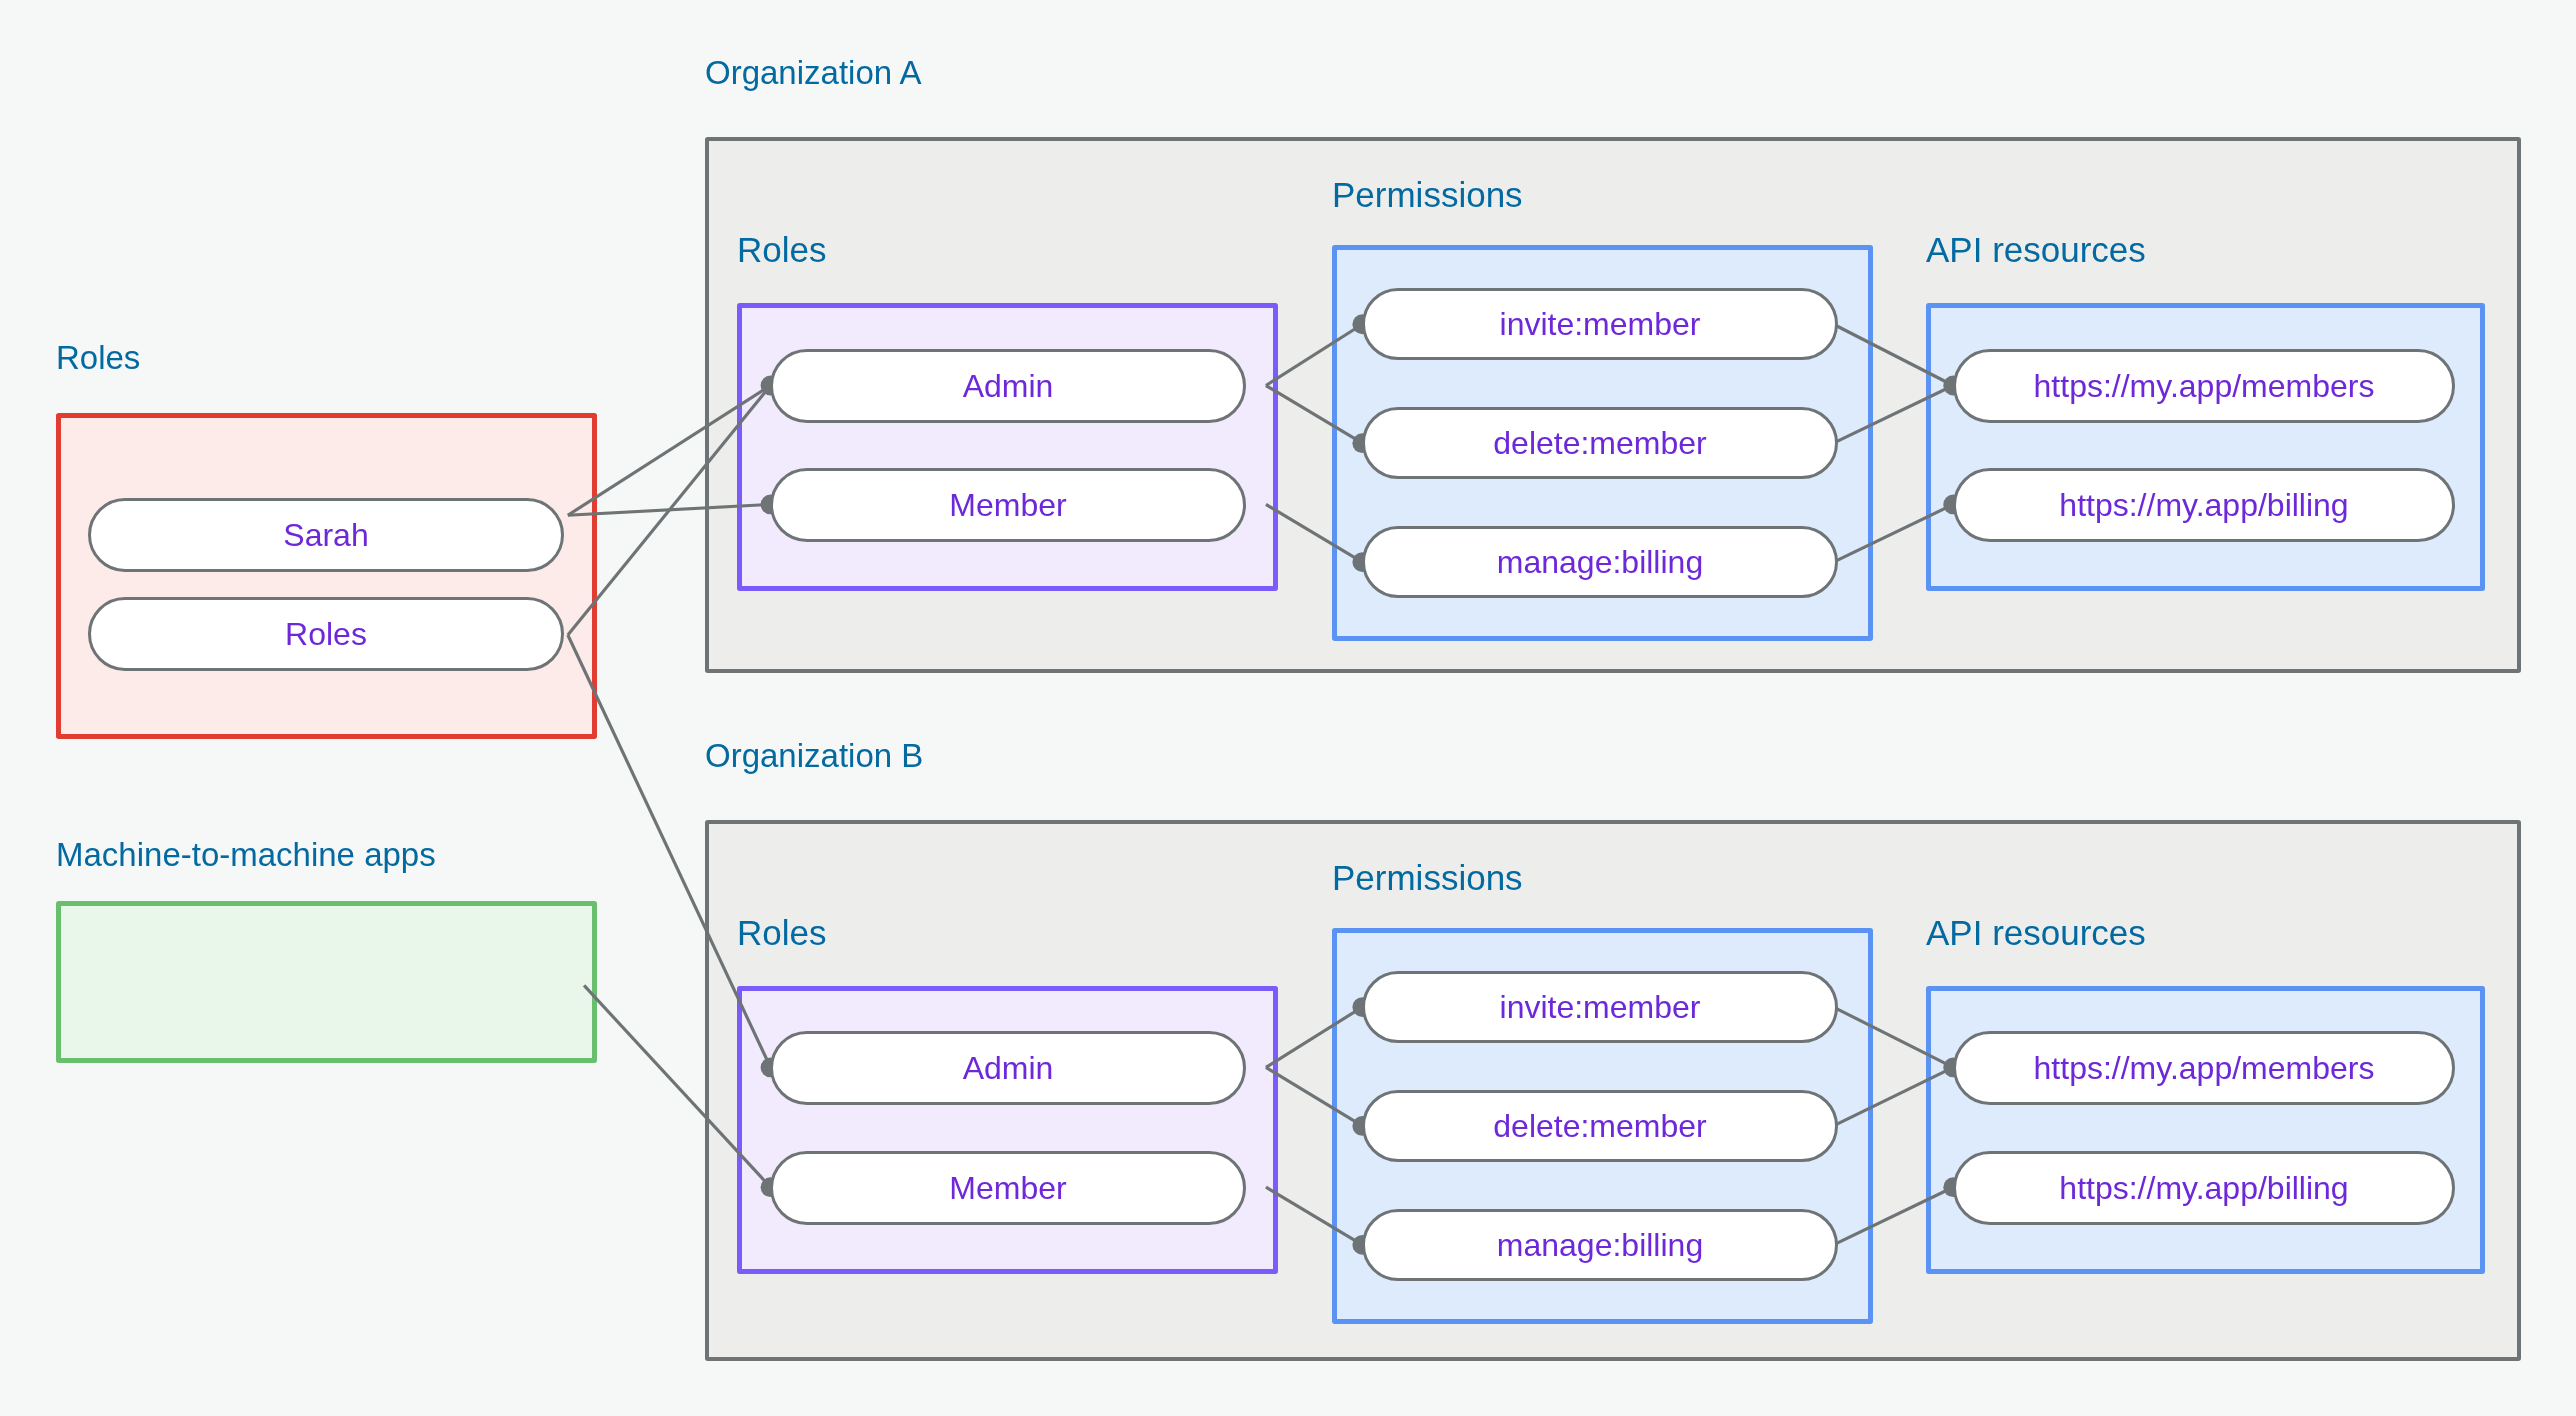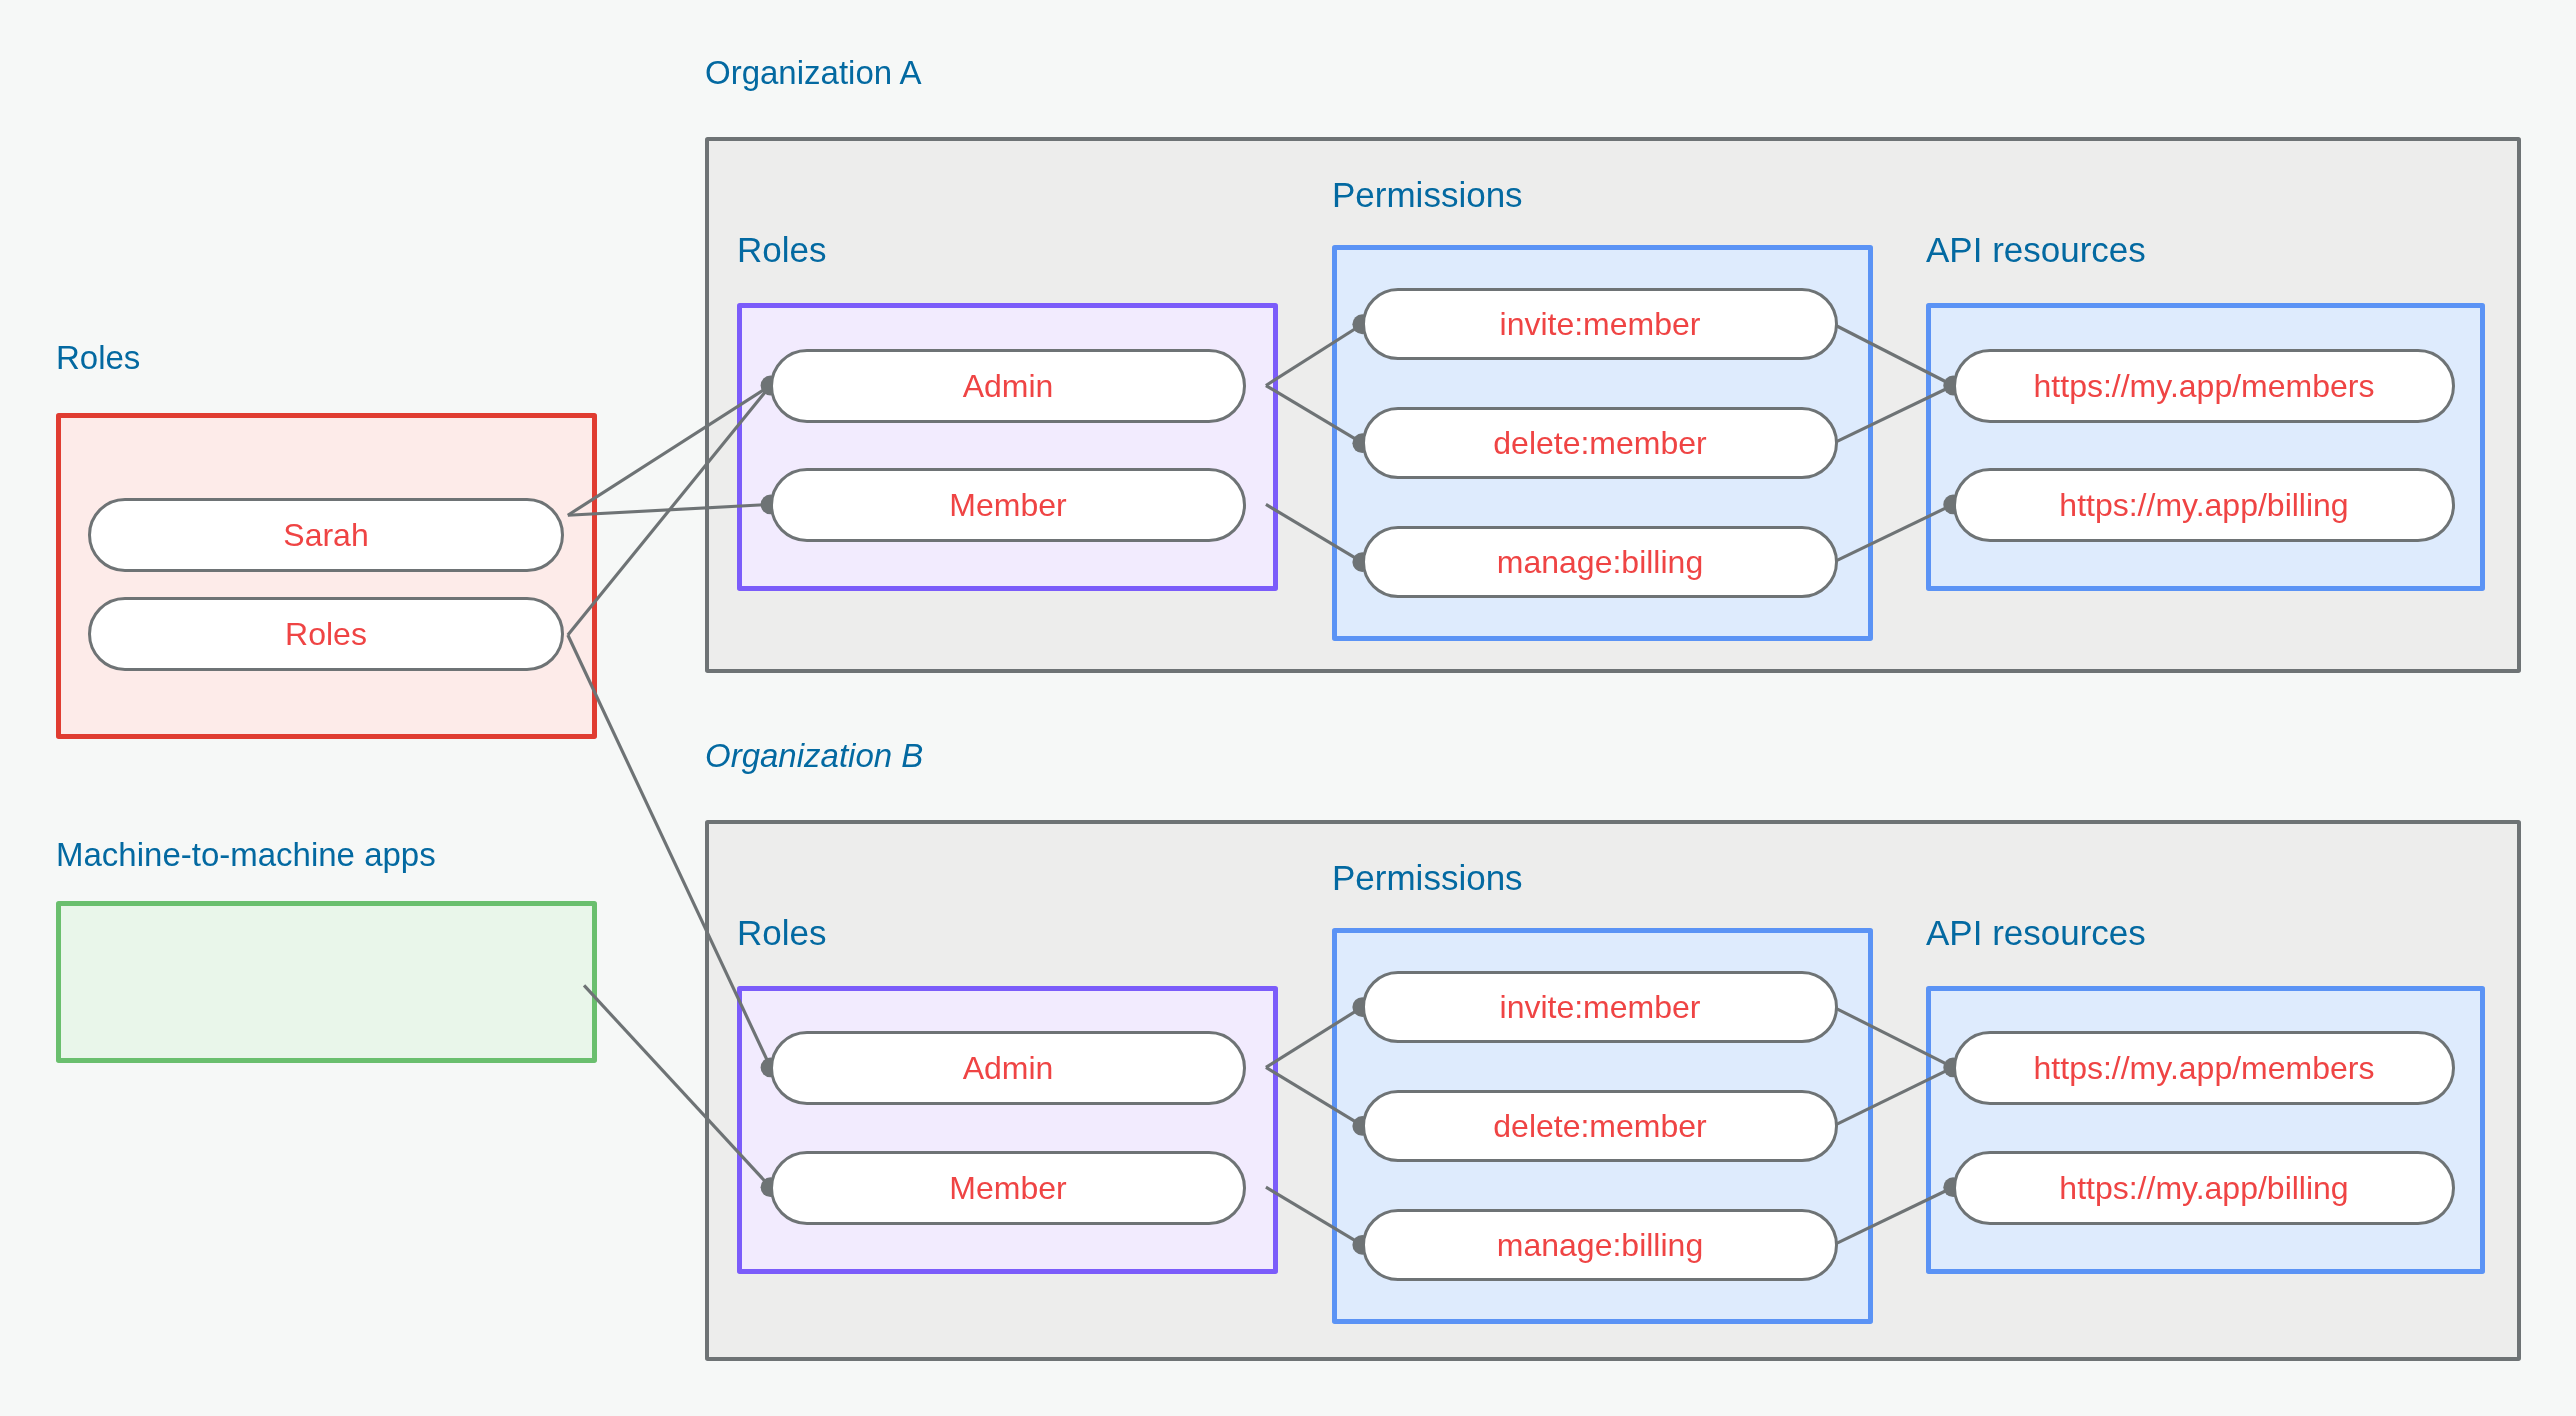--- a/index.html
+++ b/index.html
@@ -79,21 +79,21 @@
 
   
   .pill {
     position: absolute;
     box-sizing: border-box;
     background: #FFFFFF;
     border: 3.6px solid #6E7375;
     display: flex;
     align-items: center;
     justify-content: center;
-    color: #ef4444;
+    color: #6d28d9;
     white-space: nowrap;
     z-index: 6;
   }
   .pill span { pointer-events: none; }
 </style>
 </head>
 <body>
 
 <div id="canvas">
 
@@ -175,21 +175,21 @@
     <span>manage:billing</span>
   </div>
 
   <div class="pill" style="left:1953px; top:349px; width:502px; height:74px; border-radius:37px; font-size:32px;">
     <span>https://my.app/members</span>
   </div>
   <div class="pill" style="left:1953px; top:468px; width:502px; height:74px; border-radius:37px; font-size:32px;">
     <span>https://my.app/billing</span>
   </div>
 
-  <div class="caption" style="left:705px; top:739px;font-style:italic;">Organization B</div>
+  <div class="caption" style="left:705px; top:739px;">Organization B</div>
   <div class="group-box org-box" style="left:705px; top:820px; width:1816px; height:541px;"></div>
 
   <div class="caption small" style="left:737px; top:915px;">Roles</div>
   <div class="group-box roles-box" style="left:737px; top:986px; width:541px; height:288px;"></div>
 
   <div class="caption small" style="left:1332px; top:860px;">Permissions</div>
   <div class="group-box perms-box" style="left:1332px; top:928px; width:541px; height:396px;"></div>
 
   <div class="caption small" style="left:1926px; top:915px;">API resources</div>
   <div class="group-box api-box" style="left:1926px; top:986px; width:559px; height:288px;"></div>

